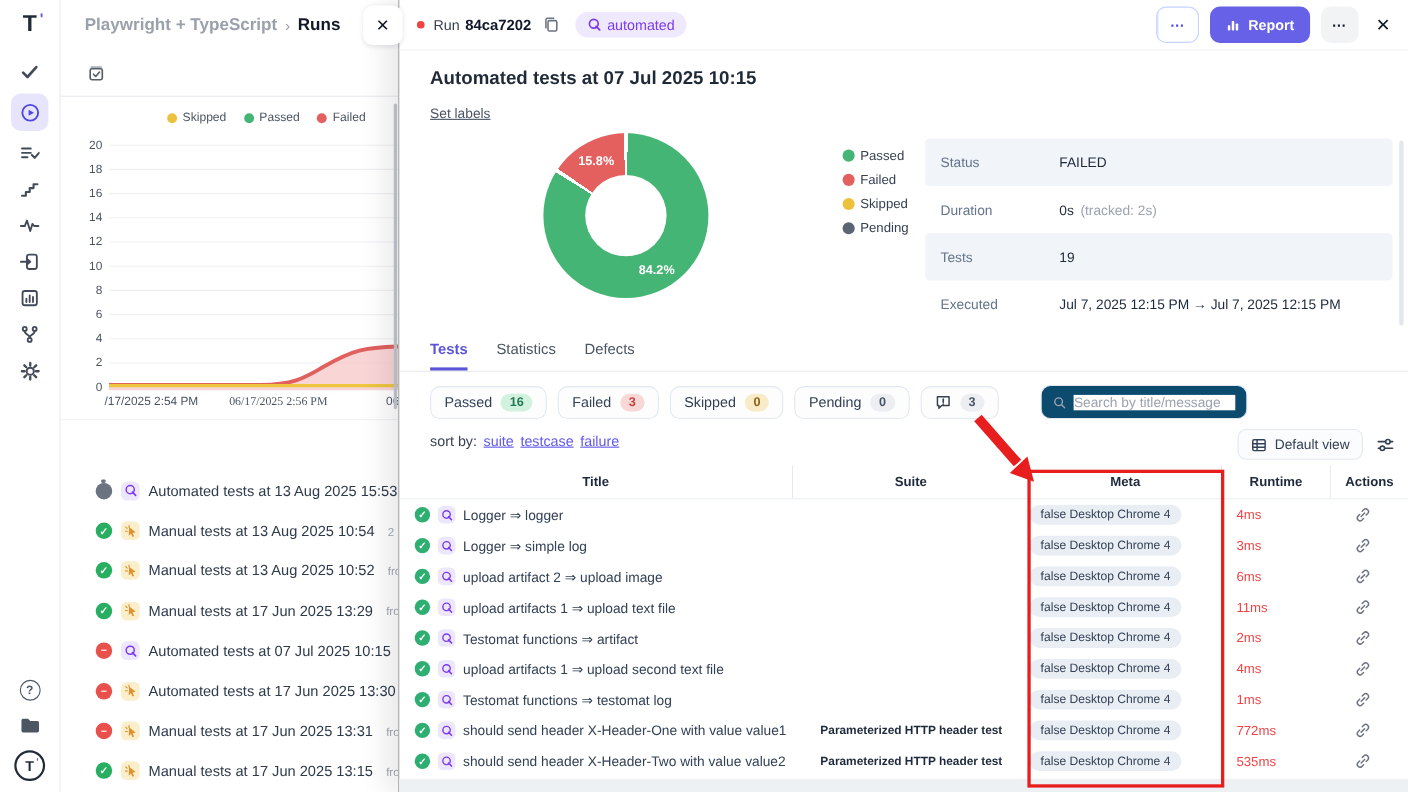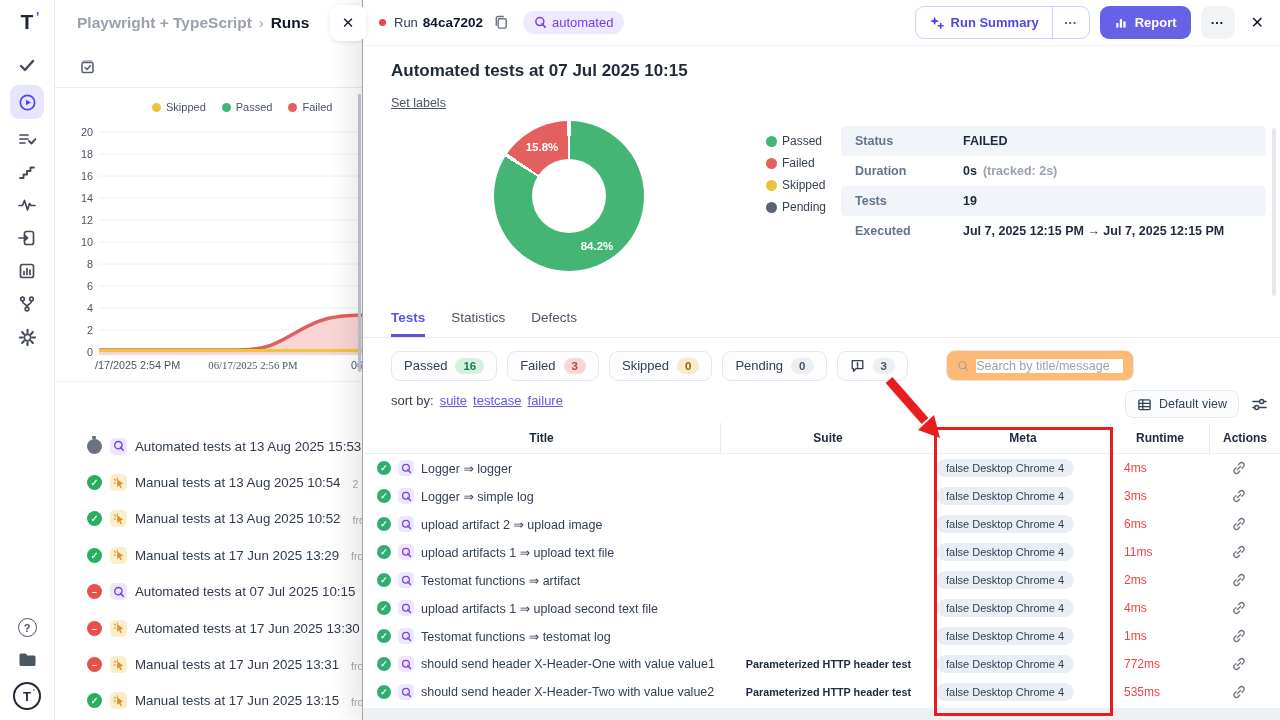--- a/index.html
+++ b/index.html
@@ -100,21 +100,21 @@
     background:conic-gradient(from 0deg, #fff 0 0.4%, #45b575 0.4% 83.8%, #fff 83.8% 84.6%, #e4605f 84.6% 99.6%, #fff 99.6% 100%); }
   .donut::after { content:""; position:absolute; left:38px; top:38px; width:74px; height:74px; background:#fff; border-radius:50%; }
   .donut-label { position:absolute; color:#fff; font-size:11.5px; font-weight:800; transform:translate(-50%,-50%); }
   .dl-green { left:103px; top:125px; }
   .dl-red { left:48px; top:26px; }
   .donut-legend { position:absolute; left:403px; top:134px; display:flex; flex-direction:column; gap:8px; }
   .donut-legend .tl-item { font-size:12px; color:#374151; }
   .donut-legend .dot { width:11px; height:11px; }
 
   .info-table { position:absolute; left:478px; top:126px; right:14px; }
-  .info-row { height:30px; display:flex; align-items:center; border-radius:4px; padding:0 14px;font-weight:bold; }
+  .info-row { height:43px; display:flex; align-items:center; border-radius:4px; padding:0 14px; }
   .info-row[data-shade="true"] { background:#f1f5f9; }
   .info-label { width:108px; font-size:12.5px; color:#64748b; }
   .info-value { font-size:12.5px; color:#1e293b; display:flex; align-items:center; gap:6px; }
   .iv-extra { color:#9ca3af; }
   .overlay-scroll { position:absolute; right:4px; top:128px; width:4px; height:168px; background:#e3e7ec; border-radius:2px; }
 
   .detail-tabs { position:absolute; left:28px; top:310px; display:flex; gap:26px; }
   .detail-tab { font-size:13.5px; color:#4b5563; padding-bottom:9px; cursor:pointer; }
   .detail-tab[data-active="true"] { color:#5b54d9; font-weight:700; border-bottom:3px solid #5b54d9; }
   .tabs-rule { position:absolute; left:0; right:0; top:337px; height:1px; background:#e8eaee; }
@@ -124,21 +124,21 @@
     background:#fdfdfe; padding:0 12px; font-size:13px; color:#334155; cursor:pointer; }
   .chip-badge { border-radius:10px; padding:2px 8px; font-size:11.5px; font-weight:600; }
   .chip[data-variant="passed"] .chip-badge { background:#d2f1de; color:#217a50; }
   .chip[data-variant="failed"] .chip-badge { background:#f8d7d7; color:#c73e3e; }
   .chip[data-variant="skipped"] .chip-badge { background:#f7ebc8; color:#8a6116; }
   .chip[data-variant="pending"] .chip-badge { background:#eceef1; color:#475569; }
   .chip[data-variant="comments"] .chip-badge { background:#eceef1; color:#475569; }
   .chip-icon { display:none; }
   .chip[data-variant="comments"] .chip-icon { display:flex; }
   .search-box { margin-left:28px; display:flex; align-items:center; gap:7px; height:31px; width:188px;
-    border:1px solid #e2e8f0; border-radius:9px; padding:0 10px; background:#fdba74; }
+    border:1px solid #e2e8f0; border-radius:9px; padding:0 10px; background:#0c4a6e; }
   .search-box input { border:none; outline:none; width:100%; font-size:12.5px; color:#374151;
     font-family:"Liberation Sans", sans-serif; }
   .search-box input::placeholder { color:#9ca3af; }
 
   .sort-row { position:absolute; left:28px; top:393px; display:flex; align-items:center; gap:6px; font-size:13px; color:#374151; }
   .sort-item { display:flex; gap:6px; }
   .sort-link { color:#6158e8; text-decoration:underline; cursor:pointer; }
   .view-cluster { position:absolute; right:12px; top:390px; display:flex; align-items:center; gap:12px; }
   .view-btn { display:flex; align-items:center; gap:7px; border:1px solid #e2e8f0; background:#fbfcfd; border-radius:8px;
     height:28px; padding:0 11px; font-size:12.5px; color:#334155; cursor:pointer; }
@@ -477,27 +477,20 @@
     </span>
     <span class="auto-badge">
       <svg width="13" height="13" viewBox="0 0 14 14">
           <circle cx="6.3" cy="6" r="4.3" fill="none" stroke="#7c3aed" stroke-width="1.6"></circle>
           <path d="M8.6,8.5 L12,12" stroke="#7c3aed" stroke-width="1.8" stroke-linecap="round"></path>
         </svg>
       <span>automated</span>
     </span>
     <div class="topbar-right">
       <div class="summary-group">
-        <span class="summary-main">
-          <svg width="15" height="15" viewBox="0 0 16 16">
-              <path d="M6,1.5 L7.3,5 L11,6.3 L7.3,7.6 L6,11 L4.7,7.6 L1,6.3 L4.7,5 Z" fill="#4f46e5"></path>
-              <path d="M12.5,9 v5 M10,11.5 h5" stroke="#4f46e5" stroke-width="1.7" stroke-linecap="round"></path>
-            </svg>
-          <span>Run Summary</span>
-        </span>
         <span class="summary-more">⋯</span>
       </div>
       <div class="report-btn">
         <svg width="14" height="14" viewBox="0 0 16 16">
             <rect x="2.5" y="8" width="2.6" height="5.5" rx="0.8" fill="#fff"></rect>
             <rect x="6.6" y="3.5" width="2.6" height="10" rx="0.8" fill="#fff"></rect>
             <rect x="10.7" y="6" width="2.6" height="7.5" rx="0.8" fill="#fff"></rect>
           </svg>
         <span>Report</span>
       </div>

